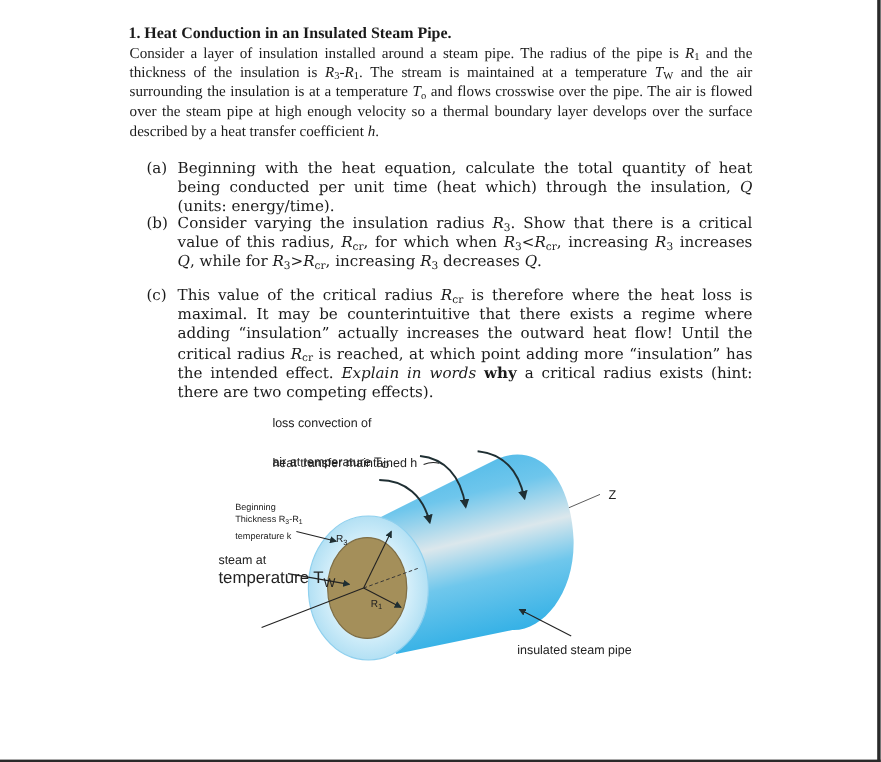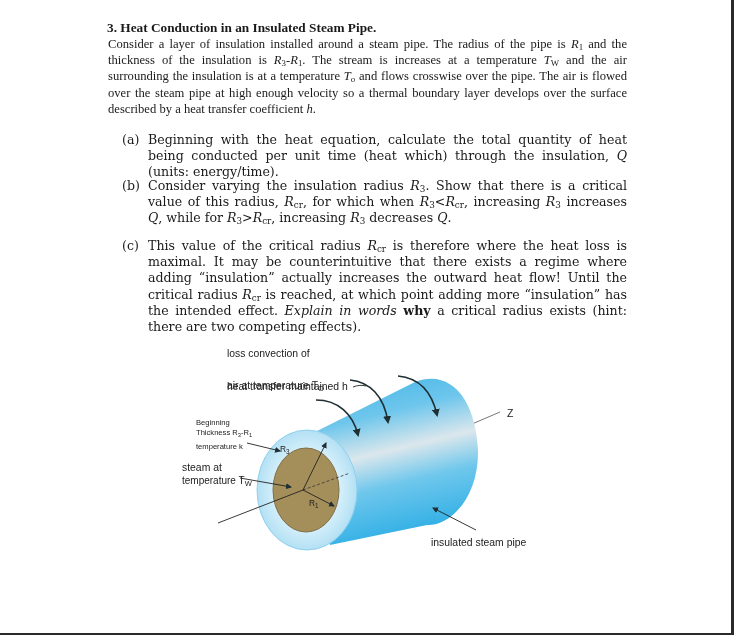--- a/index.html
+++ b/index.html
@@ -86,37 +86,37 @@
       white-space: nowrap;
     }
     .dlabel sub { font-size: 75%; vertical-align: -0.3em; }
     .lbl-cross1 { left: 57px; top: 8px; font-size: 10.4px; line-height: 12px; }
     .lbl-cross2 { left: 57px; top: 4px; font-size: 10.4px; line-height: 12px; margin-top: 36px; }
     .lbl-htc { left: 57px; top: 41px; font-size: 10.4px; line-height: 12px; }
     .lbl-ins1 { left: 26px; top: 78px; font-size: 7.6px; line-height: 9px; }
     .lbl-ins2 { left: 26px; top: 88px; font-size: 7.6px; line-height: 9px; }
     .lbl-ins3 { left: 26px; top: 102px; font-size: 7.6px; line-height: 9px; }
     .lbl-steam1 { left: 12px; top: 122px; font-size: 10.4px; line-height: 12px; text-align: center; }
-    .lbl-steam2 { left: 12px; top: 135px; font-size: 10px; line-height: 12px; }
+    .lbl-steam2 { left: 12px; top: 135px; font-size: 14px; line-height: 12px; }
     .lbl-z { left: 337px; top: 67px; font-size: 10.5px; line-height: 12px; }
     .lbl-r3 { left: 110px; top: 104px; font-size: 8.4px; line-height: 10px; }
     .lbl-r1 { left: 139px; top: 158px; font-size: 8.4px; line-height: 10px; }
     .lbl-pipe { left: 261px; top: 197px; font-size: 10.4px; line-height: 12px; }
   </style>
 </head>
 <body>
 
 <div class="frame-right"></div>
 <div class="frame-bottom"></div>
 
 <div class="doc">
-  <p class="title">3. Heat Conduction in an Insulated Steam Pipe.</p>
+  <p class="title">1. Heat Conduction in an Insulated Steam Pipe.</p>
   <p class="intro">
     <span>Consider a layer of insulation installed around a steam pipe. The radius of the pipe is </span><i>R</i><sub>1</sub><span> and</span>
-    <span>the thickness of the insulation is </span><i>R</i><sub>3</sub><span>-</span><i>R</i><sub>1</sub><span>. The stream is increases at a temperature </span><i>T</i><sub>W</sub><span> and</span>
+    <span>the thickness of the insulation is </span><i>R</i><sub>3</sub><span>-</span><i>R</i><sub>1</sub><span>. The stream is maintained at a temperature </span><i>T</i><sub>W</sub><span> and</span>
     <span>the air surrounding the insulation is at a temperature </span><i>T</i><sub>o</sub><span> and flows crosswise over the pipe.</span>
     <span>The air is flowed over the steam pipe at high enough velocity so a thermal boundary layer</span>
     <span>develops over the surface described by a heat transfer coefficient </span><i>h</i><span>.</span>
   </p>
 </div>
 
 <div class="part part-a">
   <span class="label">(a)</span>
   <span class="body"><span>Beginning with the heat equation, calculate the total quantity of heat being conducted per unit time (heat which) through the insulation, </span><i>Q</i><span> (units: energy/time).</span></span>
 </div>

